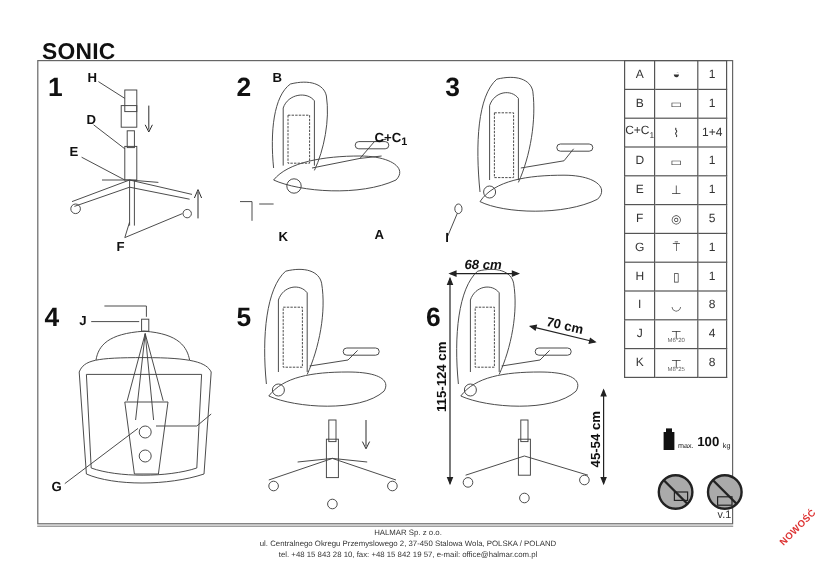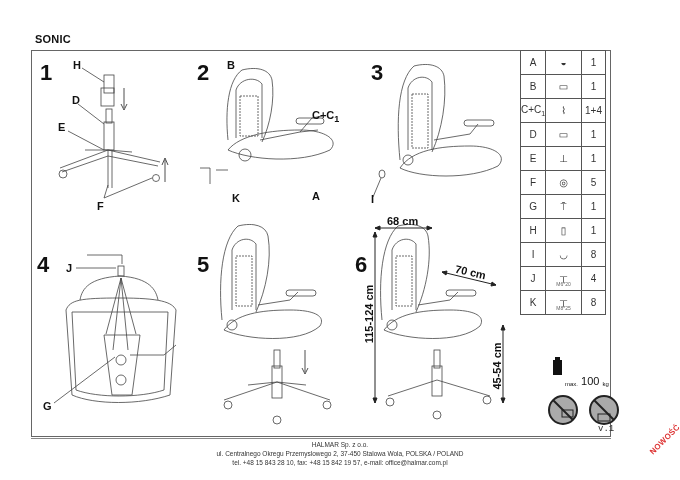--- a/index.html
+++ b/index.html
@@ -1,33 +1,33 @@
 <!DOCTYPE html>
 <html><head>
 <meta charset="utf-8">
 <style>
   html,body{margin:0;padding:0;background:#fff;}
   body{width:680px;height:480px;position:relative;overflow:hidden;font-family:"Liberation Sans",sans-serif;color:#111;}
-  .title{position:absolute;left:35px;top:33px;font-size:11px;font-weight:bold;letter-spacing:0.2px;}
+  .title{position:absolute;left:35px;top:33px;font-size:19px;font-weight:bold;letter-spacing:0.2px;}
   .frame{position:absolute;left:31px;top:50px;width:580px;height:387px;border:1px solid #666;box-sizing:border-box;}
   .step{position:absolute;font-size:22px;font-weight:bold;}
   .lbl{position:absolute;font-size:11px;font-weight:bold;}
   .dim{position:absolute;font-size:11px;font-weight:bold;}
   .parts{position:absolute;left:520px;top:50px;width:86px;border-collapse:collapse;font-size:10px;}
   .parts td{border:1px solid #555;height:23px;text-align:center;padding:0;color:#333;}
   .parts td.c1{width:24px;}
   .parts td.c3{width:24px;}
   .parts td.c2{width:38px;}
   .scr{font-size:5px;color:#666;display:block;line-height:5px;}
   .footer{position:absolute;left:140px;width:400px;top:440px;text-align:center;font-size:6.5px;line-height:9px;color:#333;}
   .hr{position:absolute;left:31px;top:438px;width:580px;height:1px;background:#888;}
-  .ver{position:absolute;left:598px;top:424px;font-size:9px;color:#333;font-family:Liberation Mono, monospace;}
+  .ver{position:absolute;left:598px;top:424px;font-size:9px;color:#333;}
   .nowosc{position:absolute;left:648px;top:450px;font-size:8px;font-weight:bold;color:#d33;transform:rotate(-45deg);transform-origin:left top;letter-spacing:0.3px;}
   .maxload{position:absolute;left:551px;top:357px;font-size:6px;display:flex;align-items:flex-end;gap:3px;}
-  .maxload .big{font-size:11px;font-weight:normal;margin-top:12px;}
+  .maxload .big{font-size:11px;font-weight:bold;}
   svg{position:absolute;overflow:visible;}
 </style>
 </head>
 <body>
 
 <div class="title">SONIC</div>
 <div class="frame"></div>
 
 <div class="step" style="left:40px;top:60px;">1</div>
 <div class="step" style="left:197px;top:60px;">2</div>
@@ -166,21 +166,21 @@
 <div class="lbl" style="left:58px;top:121px;">E</div>
 <div class="lbl" style="left:97px;top:200px;">F</div>
 <div class="lbl" style="left:227px;top:59px;">B</div>
 <div class="lbl" style="left:312px;top:109px;"><span>C+C</span><sub style="font-size:9px;">1</sub></div>
 <div class="lbl" style="left:232px;top:192px;">K</div>
 <div class="lbl" style="left:312px;top:190px;">A</div>
 <div class="lbl" style="left:371px;top:193px;">I</div>
 <div class="lbl" style="left:66px;top:262px;">J</div>
 <div class="lbl" style="left:43px;top:400px;">G</div>
 
-<div class="dim" style="left:387px;top:215px;">68 cm</div>
+<div class="dim" style="left:387px;top:215px;font-style:italic;">68 cm</div>
 <div class="dim" style="left:455px;top:266px;transform:rotate(13deg);">70 cm</div>
 <div class="dim" style="left:334px;top:308px;transform:rotate(-90deg);transform-origin:center;width:70px;text-align:center;">115-124 cm</div>
 <div class="dim" style="left:467px;top:360px;transform:rotate(-90deg);transform-origin:center;width:60px;text-align:center;">45-54 cm</div>
 
 <table class="parts">
   <tbody>
       <tr>
         <td class="c1">A</td>
         <td class="c2">◒</td>
         <td class="c3">1</td>

